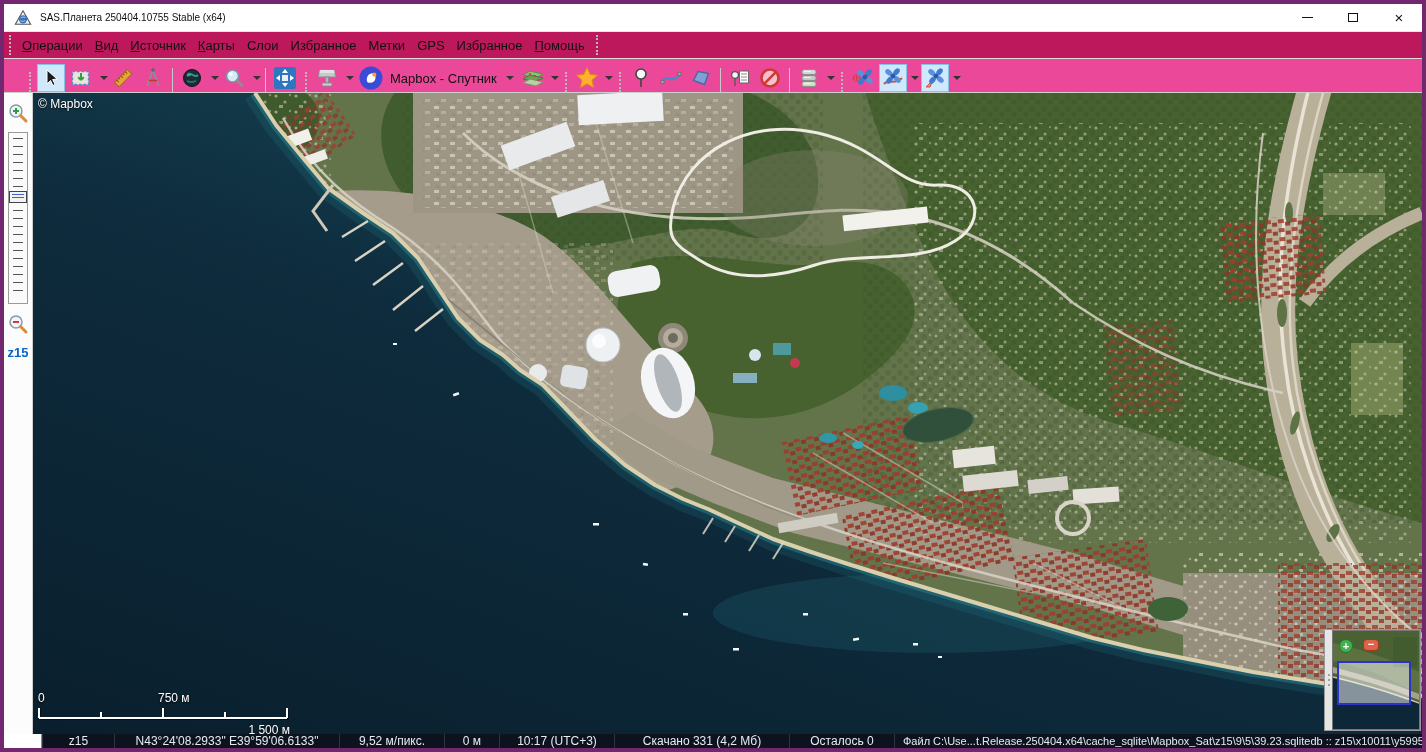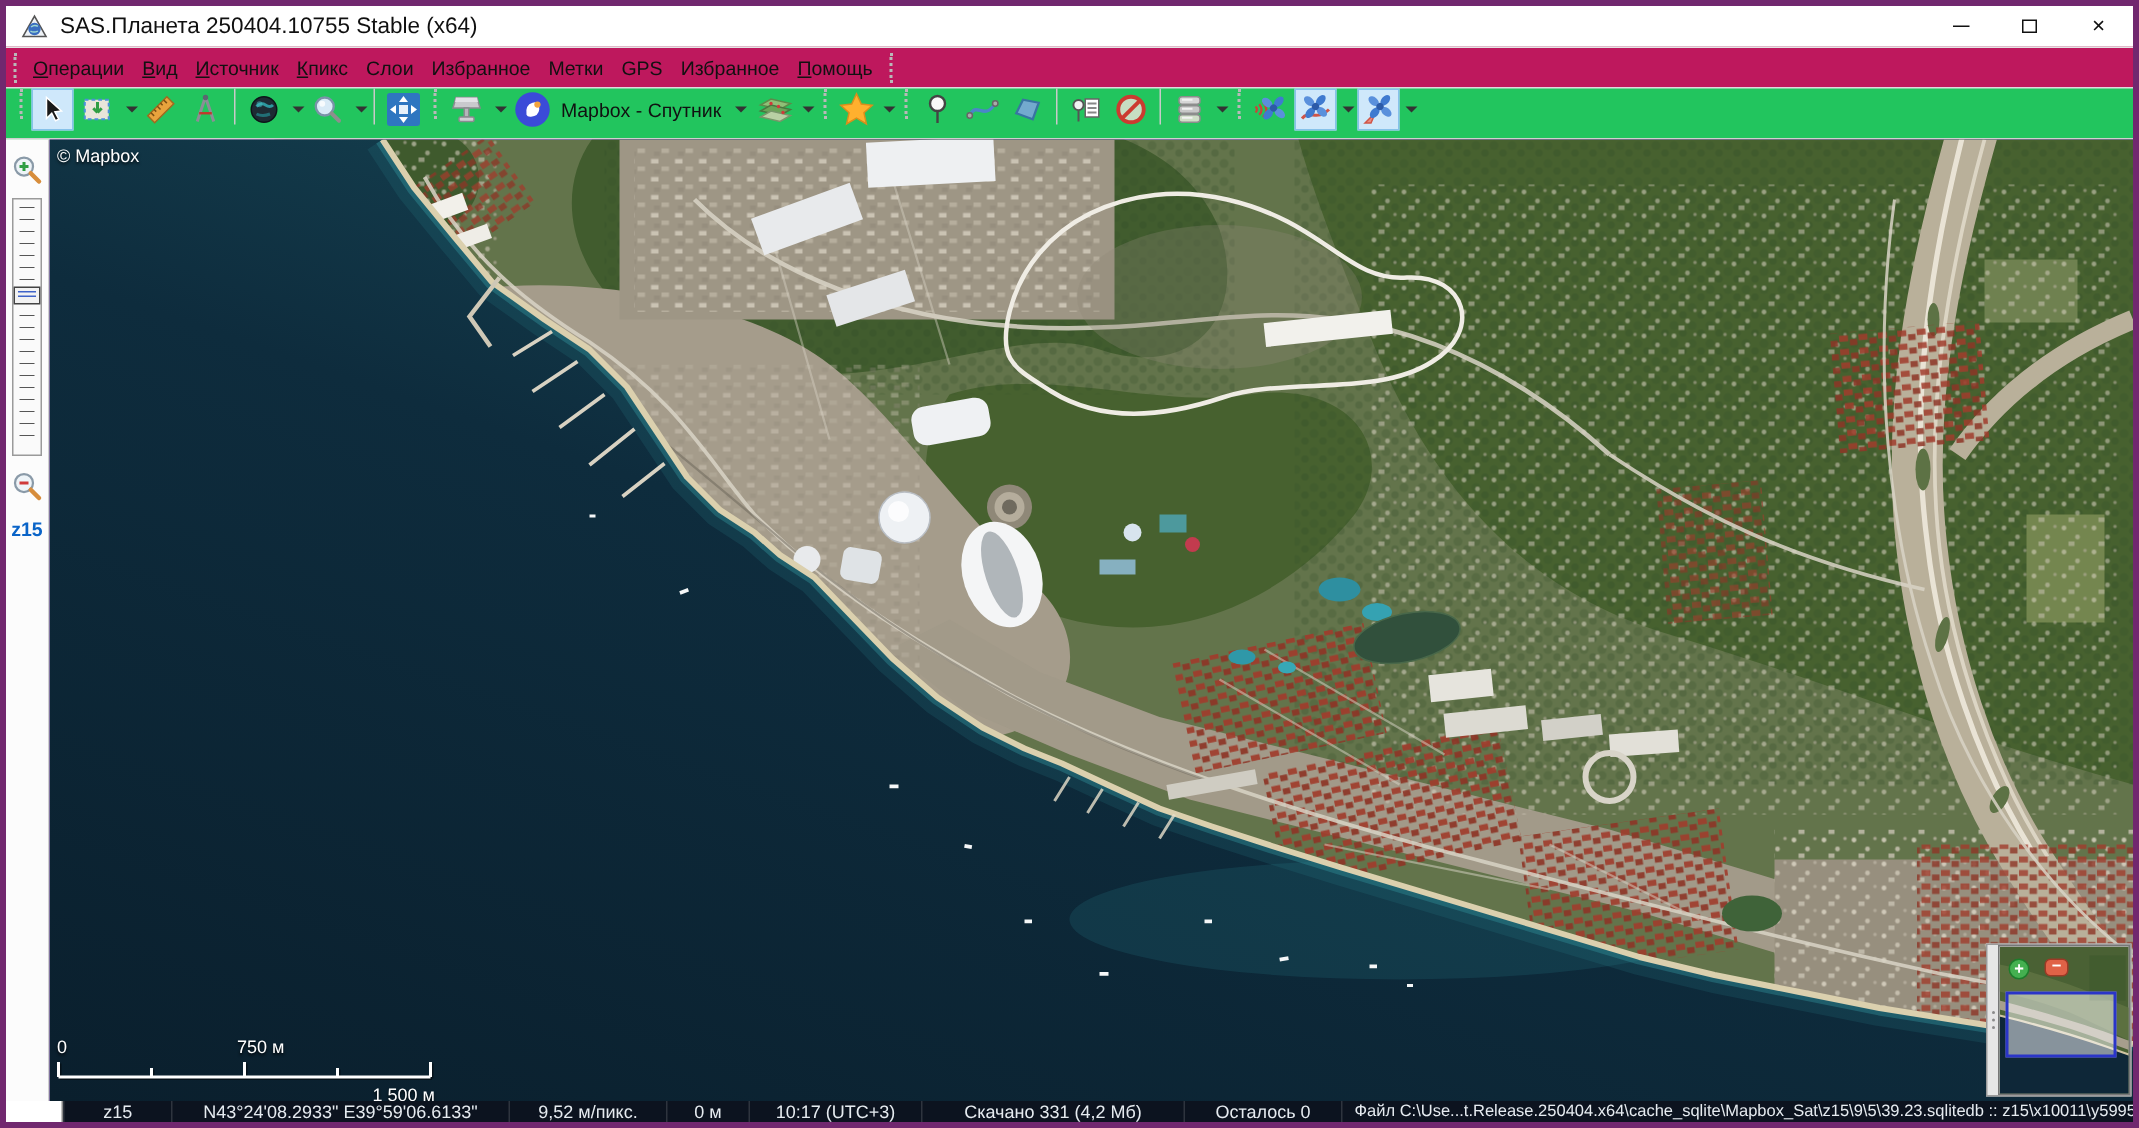--- a/index.html
+++ b/index.html
@@ -1,40 +1,40 @@
 <!DOCTYPE html>
 <html><head>
 <meta charset="utf-8">
 <style>
   html,body{margin:0;padding:0;background:#333;font-family:"Liberation Sans",sans-serif;}
   *{box-sizing:border-box;}
   .window{width:1426px;height:752px;border:4px solid #71286f;background:#fff;display:flex;flex-direction:column;position:relative;overflow:hidden;}
   
   .titlebar{height:27px;background:#fff;display:flex;align-items:center;flex:0 0 27px;}
   .app-icon{width:18px;height:18px;margin:0 8px 0 10px;flex:0 0 auto;}
-  .title-text{font-size:15px;color:#101010;}
+  .title-text{font-size:10px;color:#101010;}
   .win-controls{margin-left:auto;display:flex;align-items:center;height:100%;}
   .wc{width:46px;height:100%;display:flex;align-items:center;justify-content:center;color:#111;}
   .wc-min i{display:block;width:11px;height:0;border-top:1px solid #111;}
   .wc-max i{display:block;width:10px;height:9px;border:1px solid #111;}
   .wc-close{font-size:15px;line-height:1;}
   
   .menubar{height:27px;background:#be185d;border-top:1px solid #e4e4e4;display:flex;align-items:center;font-size:13px;color:#111;flex:0 0 27px;}
   .gripper{height:20px;border-left:2px dotted #b9b9b9;margin:0 5px;}
   .mi{padding:3px 6px;cursor:default;}
   .mi .u{text-decoration:underline;}
   .google-box{display:flex;align-items:center;gap:4px;}
   .google-lbl{padding:2px 2px 2px 6px;}
   .arrow-down{width:0;height:0;border-left:4px solid transparent;border-right:4px solid transparent;border-top:4px solid #333;display:inline-block;margin-left:3px;}
   .combo{width:190px;height:21px;border:1px solid #8a8a8a;background:#fff;display:flex;margin-left:6px;}
   .combo input{flex:1;border:none;outline:none;font-size:12px;padding:0 4px;background:transparent;}
   .combo .dd-btn{width:18px;background:#e7e7e7;border-left:1px solid #b5b5b5;display:flex;align-items:center;justify-content:center;}
   .chev{width:7px;height:7px;border-right:2px solid #666;border-bottom:2px solid #666;transform:rotate(45deg) translate(-1px,-1px);}
   
-  .toolbar{height:35px;background:#22c55e;border-top:1px solid #dcdcdc;border-bottom:1px solid #cfcfcf;display:flex;align-items:flex-start;padding-left:4px;flex:0 0 35px;}
+  .toolbar{height:35px;background:#ec4899;border-top:1px solid #dcdcdc;border-bottom:1px solid #cfcfcf;display:flex;align-items:flex-end;padding-left:20px;flex:0 0 35px;}
   .tb{width:28px;height:28px;border:1px solid transparent;background:transparent;display:flex;align-items:center;justify-content:center;padding:0;margin:0 1px;}
   .tb.sel{background:#cfe8fb;border:1px solid #86c2ea;}
   .tb svg{display:block;}
   .dd{width:12px;height:28px;border:none;background:transparent;display:flex;align-items:center;justify-content:center;padding:0;}
   .sep{width:1px;height:24px;background:#c9c9c9;margin:0 4px;}
   .map-select{display:flex;align-items:center;gap:6px;background:transparent;border:none;font-size:13px;color:#111;padding:0 4px;height:28px;}
   
   .main{flex:1;display:flex;min-height:0;}
   .leftpanel{width:29px;background:#fcfcfc;border-right:1px solid #cfcfcf;display:flex;flex-direction:column;align-items:center;flex:0 0 29px;}
   .zbtn{width:24px;height:24px;border:none;background:transparent;padding:0;margin-top:9px;}
@@ -95,21 +95,21 @@
         </div>
       <div class="wc wc-close">×</div>
     </div>
   </div>
 
   <div class="menubar">
     <span class="gripper"></span>
     <div class="mi"><span class="u">О</span><span>перации</span></div>
     <div class="mi"><span class="u">В</span><span>ид</span></div>
     <div class="mi"><span class="u">И</span><span>сточник</span></div>
-    <div class="mi"><span class="u">К</span><span>пикс</span></div>
+    <div class="mi"><span class="u">К</span><span>арты</span></div>
     <div class="mi"><span class="u"></span><span>Слои</span></div>
     <div class="mi"><span class="u"></span><span>Избранное</span></div>
     <div class="mi"><span class="u"></span><span>Метки</span></div>
     <div class="mi"><span class="u"></span><span>GPS</span></div>
     <div class="mi"><span class="u"></span><span>Избранное</span></div>
     <div class="mi"><span class="u">П</span><span>омощь</span></div>
     <span class="gripper"></span>
   </div>
 
   <div class="toolbar">

